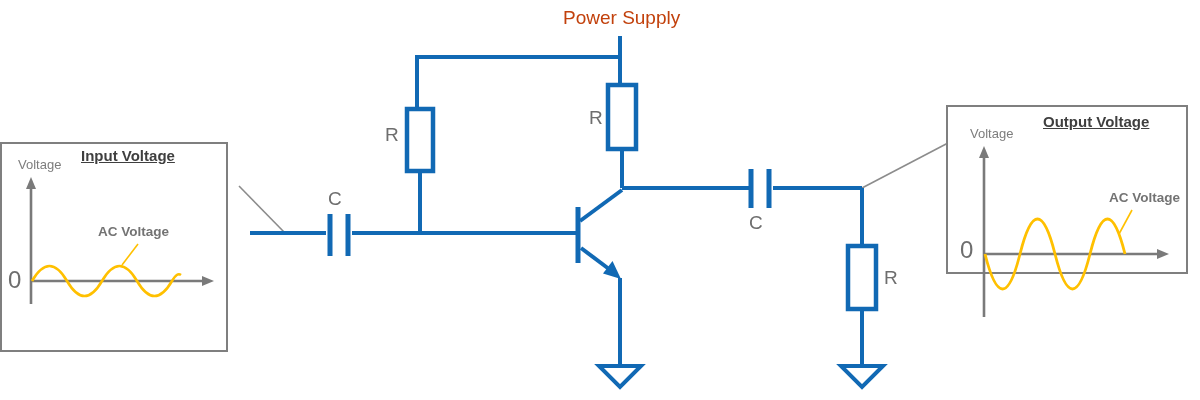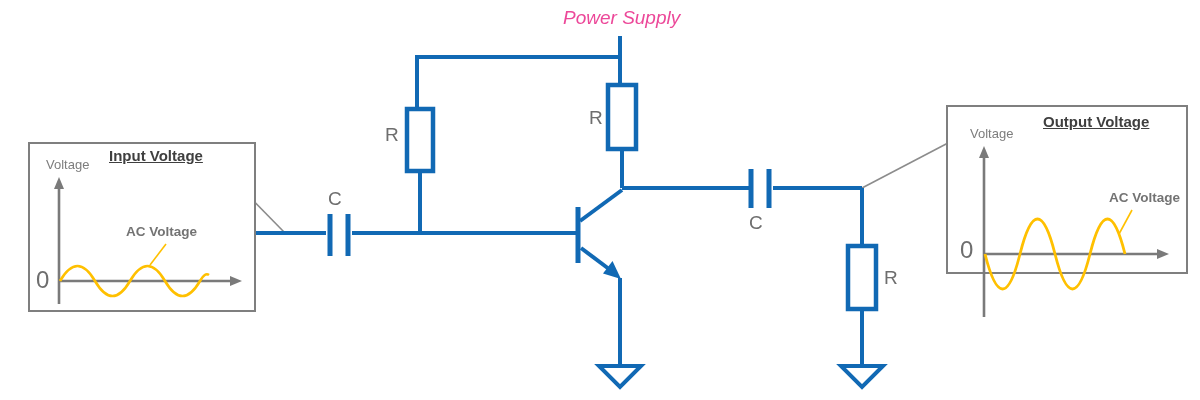--- a/index.html
+++ b/index.html
@@ -15,25 +15,24 @@
   
   .comp-label{
     position:absolute;
     color:#6e6e6e;
     font-size:19px;
     line-height:1;
     white-space:nowrap;
   }
   .ps-label{
     position:absolute;
-    color:#ec4899;
+    color:#c2410c;
     font-size:19px;
     line-height:1;
     white-space:nowrap;
-    font-style:italic;
   }
   
   .graph-box{
     position:absolute;
     border:2px solid #7f7f7f;
     background:#ffffff;
     box-sizing:border-box;
   }
   .graph-title{
     position:absolute;
@@ -112,21 +111,21 @@
     </g>
   </svg>
 
   <div class="ps-label" style="left:563px;top:8px">Power Supply</div>
   <div class="comp-label" style="left:385px;top:125px">R</div>
   <div class="comp-label" style="left:589px;top:108px">R</div>
   <div class="comp-label" style="left:884px;top:268px">R</div>
   <div class="comp-label" style="left:328px;top:189px">C</div>
   <div class="comp-label" style="left:749px;top:213px">C</div>
 
-  <div class="graph-box" style="left:28px;top:142px;width:228px;height:170px">
+  <div class="graph-box" style="left:0;top:142px;width:228px;height:210px">
     <svg width="224" height="173" viewBox="0 0 224 173">
 
       <g stroke="#7a7a7a" stroke-width="2.6" fill="none">
         <line x1="29" y1="44" x2="29" y2="160"></line>
         <line x1="29" y1="137" x2="202" y2="137"></line>
       </g>
       <polygon points="29,33 24,45 34,45" fill="#7a7a7a"></polygon>
       <polygon points="212,137 200,132 200,142" fill="#7a7a7a"></polygon>
 
       <path d="M30,137 Q47.5,107 65,137 Q82.5,167 100,137 Q117.5,107 135,137 Q152.5,167 170,137 Q175,128 179,131" fill="none" stroke="#FFC000" stroke-width="2.6"></path>

